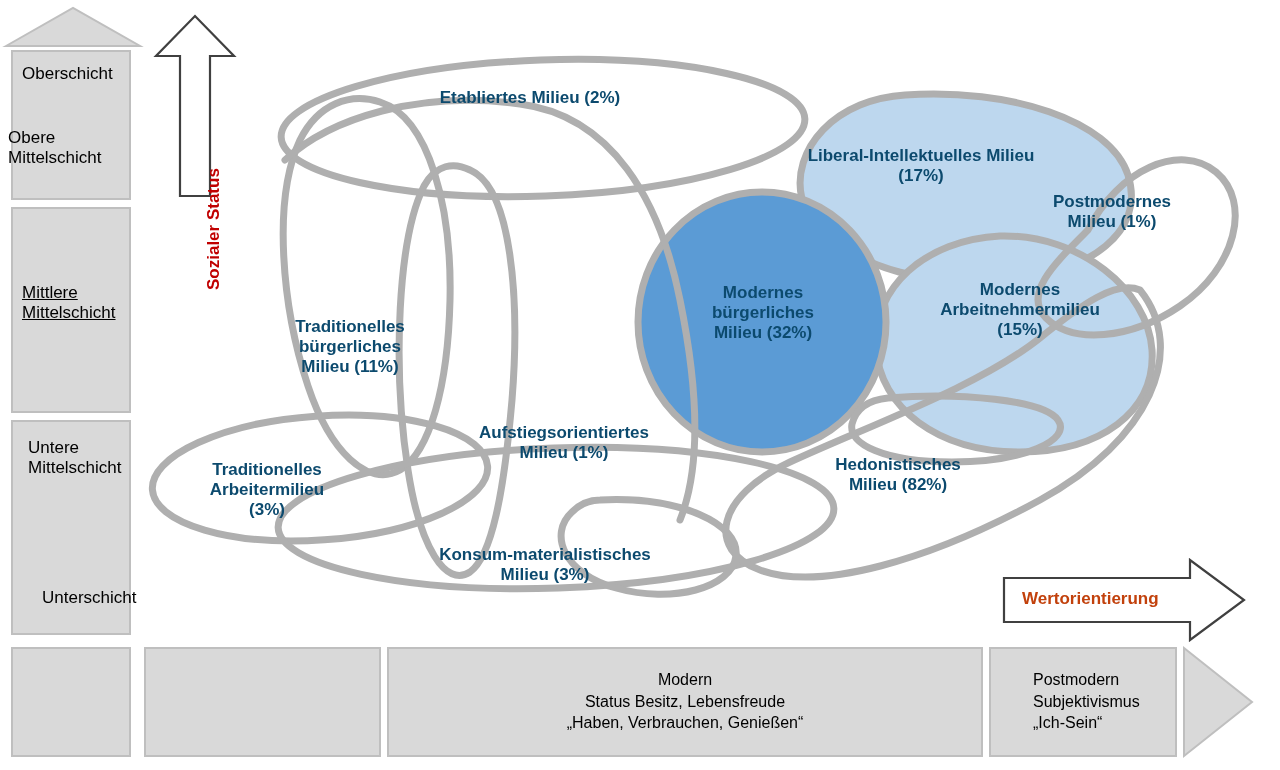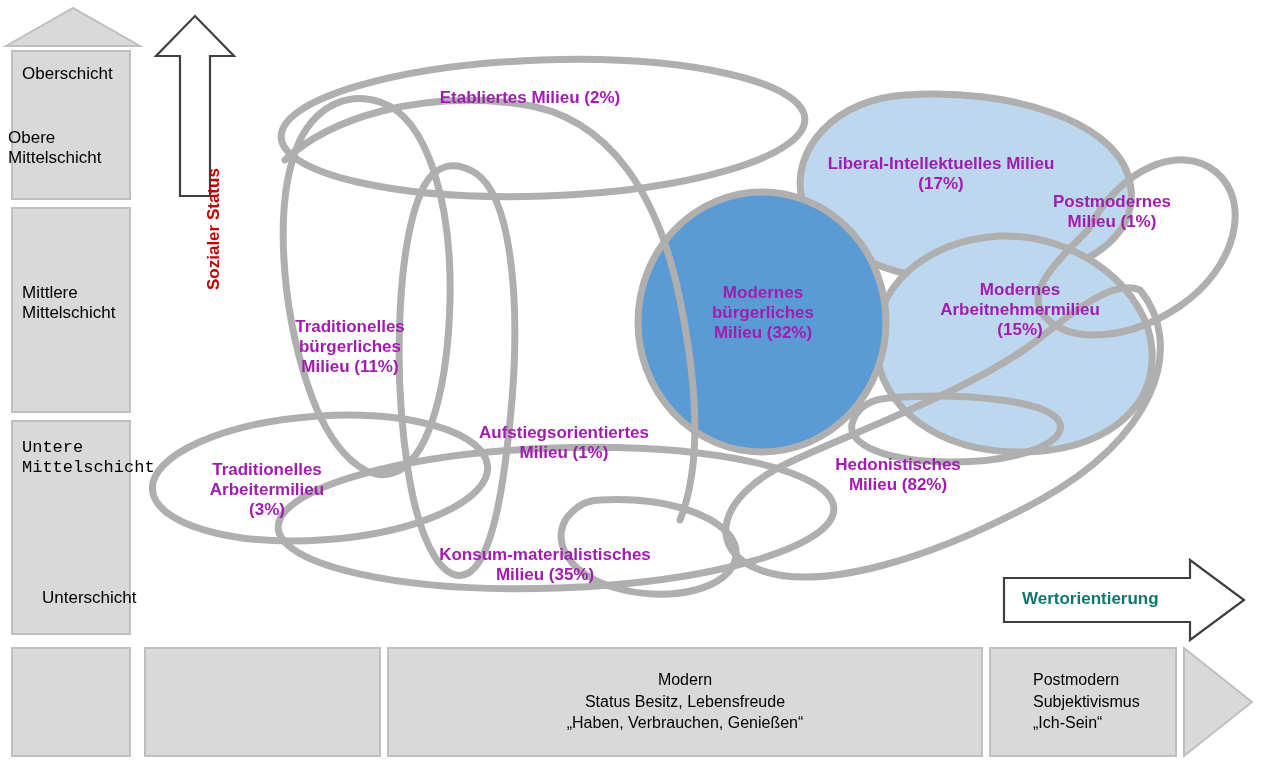--- a/index.html
+++ b/index.html
@@ -23,41 +23,41 @@
     left: 0;
     top: 0;
     width: 1280px;
     height: 770px;
   }
   #svg-shapes { z-index: 1; }
   #svg-chrome { z-index: 2; }
   .lbl {
     position: absolute;
     z-index: 5;
-    color: #a21caf;
+    color: #0c4a6e;
     font-weight: bold;
     font-size: 17px;
     line-height: 1.18;
     text-align: center;
     white-space: pre-line;
   }
   .strata-label {
     position: absolute;
     z-index: 5;
     color: #000000;
     font-weight: normal;
     font-size: 17px;
     line-height: 1.2;
     text-align: left;
     white-space: pre-line;
   }
   .axis-label-h {
     position: absolute;
     z-index: 6;
-    color: #0f766e;
+    color: #c2410c;
     font-weight: bold;
     font-size: 17px;
     white-space: nowrap;
   }
   .axis-label-v {
     position: absolute;
     z-index: 6;
     color: #C00000;
     font-weight: bold;
     font-size: 17px;
@@ -168,32 +168,32 @@
     <path d="M 1184 648 L 1252 702 L 1184 756 Z" fill="#D9D9D9" stroke="#BFBFBF" stroke-width="2"></path>
 
     <path d="M 180 196 L 180 56 L 156 56 L 195 16 L 234 56 L 210 56 L 210 196 Z" fill="#FFFFFF" stroke="#404040" stroke-width="2.2" stroke-linejoin="miter"></path>
 
     <path d="M 1004 578 L 1190 578 L 1190 560 L 1244 600 L 1190 640 L 1190 622 L 1004 622 Z" fill="#FFFFFF" stroke="#404040" stroke-width="2.2" stroke-linejoin="miter"></path>
   </svg>
 
   <div class="strata-label" style="left:22px; top:64px; width:104px;">Oberschicht</div>
   <div class="strata-label" style="left:8px; top:128px; width:110px;">Obere
 Mittelschicht</div>
-  <div class="strata-label" style="left:22px; top:283px; width:110px;">Mittlere
+  <div class="strata-label" style="left:22px; top:283px; width:110px;text-decoration:underline;">Mittlere
 Mittelschicht</div>
-  <div class="strata-label" style="left:22px; top:438px; width:110px;font-family:Liberation Mono, monospace;">Untere
+  <div class="strata-label" style="left:28px; top:438px; width:110px;">Untere
 Mittelschicht</div>
   <div class="strata-label" style="left:22px; top:588px; width:110px;margin-left:20px;">Unterschicht</div>
 
   <div class="axis-label-v" style="left:204px; top:290px;">Sozialer Status</div>
   <div class="axis-label-h" style="left:1022px; top:589px;">Wertorientierung</div>
 
   <div class="lbl" style="left:400px; top:88px; width:260px;">Etabliertes Milieu (2%)</div>
 
-  <div class="lbl" style="left:792px; top:146px; width:298px;margin-top:8px;">Liberal-Intellektuelles Milieu
+  <div class="lbl" style="left:772px; top:146px; width:298px;">Liberal-Intellektuelles Milieu
 (17%)</div>
 
   <div class="lbl" style="left:1022px; top:192px; width:180px;">Postmodernes
 Milieu (1%)</div>
 
   <div class="lbl" style="left:668px; top:283px; width:190px;">Modernes
 bürgerliches
 Milieu (32%)</div>
 
   <div class="lbl" style="left:900px; top:280px; width:240px;">Modernes
@@ -208,21 +208,21 @@
 Milieu (1%)</div>
 
   <div class="lbl" style="left:800px; top:455px; width:196px;">Hedonistisches
 Milieu (82%)</div>
 
   <div class="lbl" style="left:172px; top:460px; width:190px;">Traditionelles
 Arbeitermilieu
 (3%)</div>
 
   <div class="lbl" style="left:390px; top:545px; width:310px;">Konsum-materialistisches
-Milieu (35%)</div>
+Milieu (3%)</div>
 
 
   <div class="value-box-label vb-center" style="left:398px; top:669px; width:574px;">Modern
 Status Besitz, Lebensfreude
 „Haben, Verbrauchen, Genießen“</div>
 
   <div class="value-box-label vb-left" style="left:1033px; top:669px; width:150px;">Postmodern
 Subjektivismus
 „Ich-Sein“</div>
 

